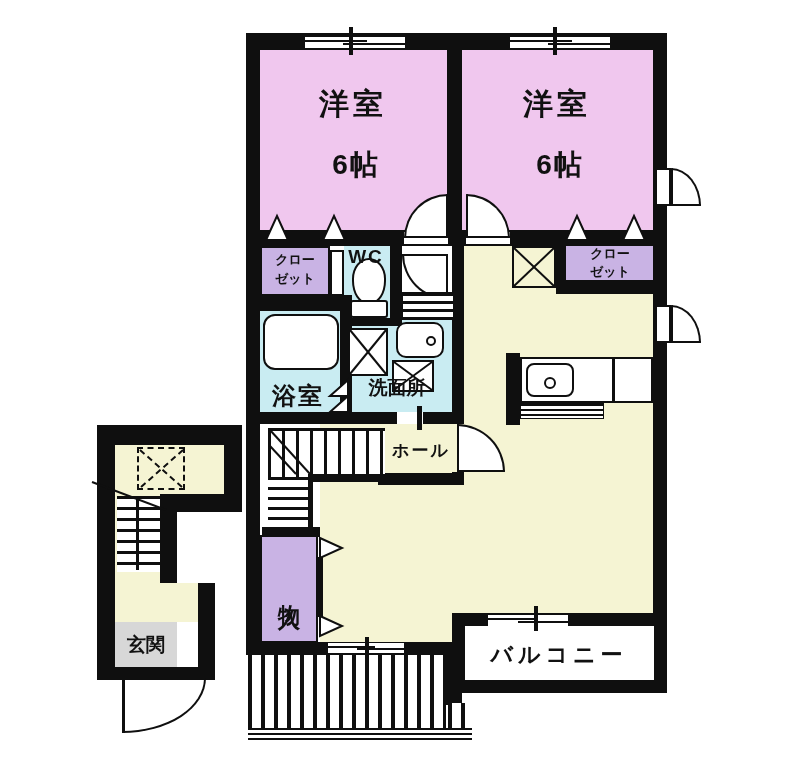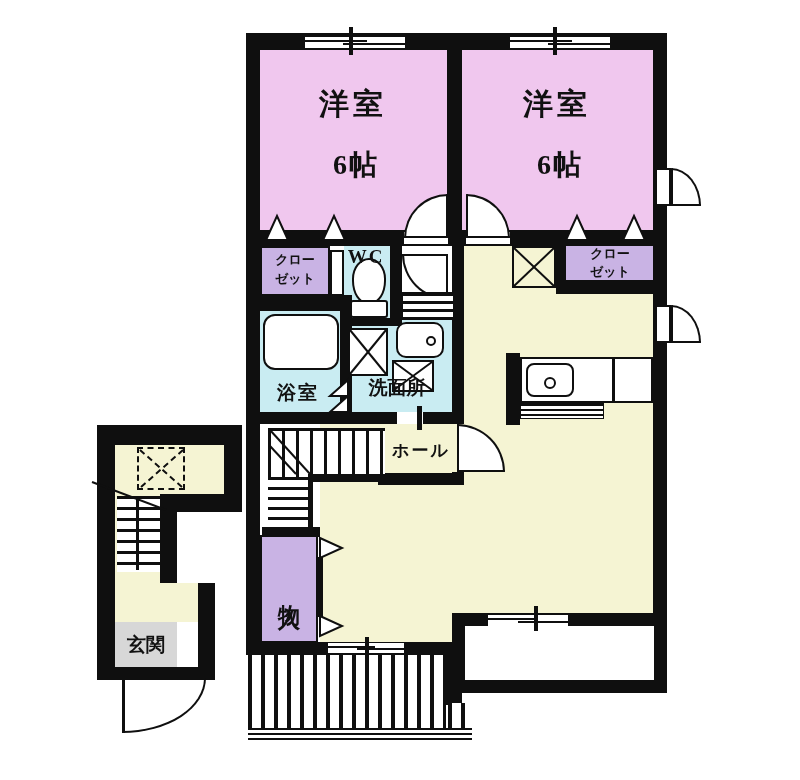--- a/index.html
+++ b/index.html
@@ -1,17 +1,17 @@
 <!DOCTYPE html>
 <html style="--wall: #0f0f0f; --pink: #f0c7ee; --purple: #c9b3e4; --cream: #f5f4d3; --blue: #c9ecf2; --gray: #d7d7d7;"><head>
 <meta charset="utf-8">
 <style>
   html,body{margin:0;padding:0;background:#fff;}
   #plan{position:relative;width:800px;height:780px;background:#fff;overflow:hidden;
-        font-family:Liberation Serif, serif;color:#111;}
+        font-family:Liberation Sans, sans-serif;color:#111;}
   .abs{position:absolute;box-sizing:border-box;}
   .wall{position:absolute;background:var(--wall);}
   .room{position:absolute;box-sizing:border-box;}
   .lbl{position:absolute;font-weight:bold;color:#111;white-space:nowrap;}
   .disc{position:absolute;background:#fff;border:2px solid var(--wall);box-sizing:border-box;}
   .winh{position:absolute;background:#fff;}
   .winh .s1{position:absolute;left:0;top:3px;width:62%;height:2px;background:var(--wall);}
   .winh .s2{position:absolute;right:0;bottom:3px;width:62%;height:2px;background:var(--wall);}
   .tick{position:absolute;background:var(--wall);}
   .steps-h{position:absolute;background:#fff;background-image:repeating-linear-gradient(90deg,var(--wall) 0 3px,transparent 3px 14px);}
@@ -190,21 +190,22 @@
   <div class="lbl" style="left:295px;top:251px;transform:translateX(-50%);font-size:13px;line-height:1.45;text-align:center;">
     <div>クロー</div>
       <div>ゼット</div>
   </div>
   <div class="lbl" style="left:610px;top:245px;transform:translateX(-50%);font-size:13px;line-height:1.35;text-align:center;">
     <div>クロー</div>
       <div>ゼット</div>
   </div>
 
   <div class="lbl" style="left:366px;top:246px;transform:translateX(-50%);font-size:19px;letter-spacing:2px;">WC</div>
-  <div class="lbl" style="left:298px;top:380px;transform:translateX(-50%);font-size:19px;letter-spacing:2px;">浴室</div>
+  <div class="lbl" style="left:298px;top:380px;transform:translateX(-50%);font-size:24px;letter-spacing:2px;">浴室</div>
   <div class="lbl" style="left:397px;top:375px;transform:translateX(-50%);font-size:19px;">洗面所</div>
   <div class="lbl" style="left:421px;top:439px;transform:translateX(-50%);font-size:17px;letter-spacing:2px;">ホール</div>
 
 
   <div class="lbl" style="left:289px;top:590px;transform:translate(-50%,-50%);font-size:22px;writing-mode:vertical-rl;letter-spacing:4px;">物入</div>
   <div class="lbl" style="left:146px;top:632px;transform:translateX(-50%);font-size:19px;">玄関</div>
+  <div class="lbl" style="left:559px;top:640px;transform:translateX(-50%);font-size:22px;letter-spacing:5px;">バルコニー</div>
 
 </div>
 
 </body></html>

